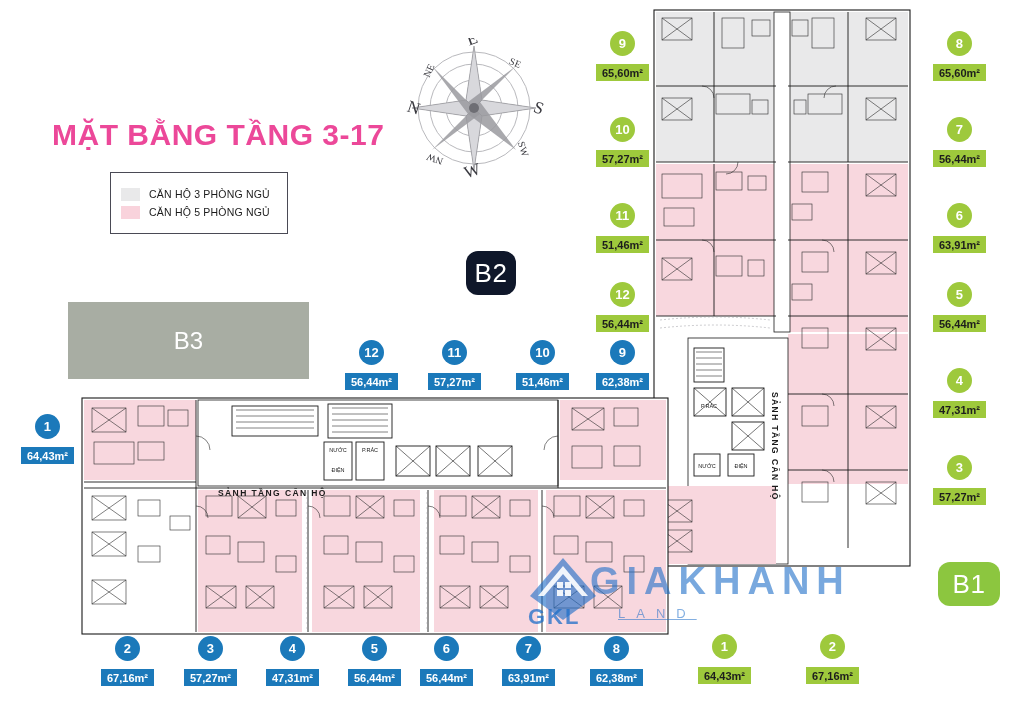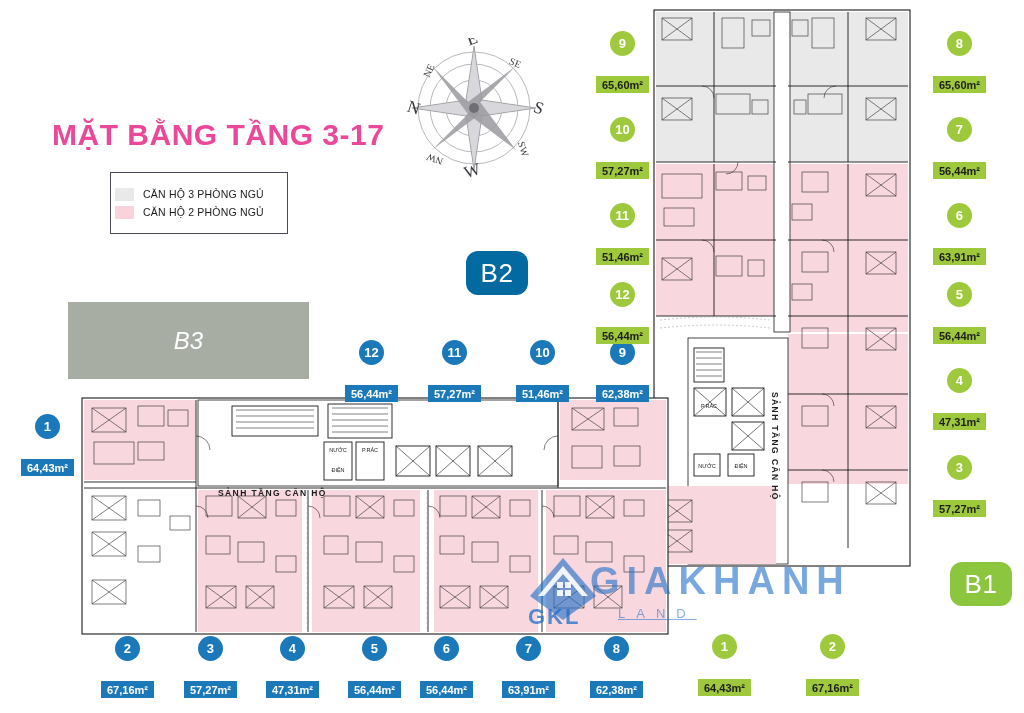--- a/index.html
+++ b/index.html
@@ -18,52 +18,52 @@
     position:absolute; left:52px; top:118px;
     font-size:30px; font-weight:bold; letter-spacing:.5px;
     color:#ec4899; white-space:nowrap;
   }
 
   
   .legend {
     position:absolute; left:110px; top:172px;
     width:178px; height:62px;
     border:1.5px solid #4a4a55; background:#fff;
-    padding:7px 4px;
+    padding:7px 10px;
     display:flex; flex-direction:column; justify-content:center; gap:5px;
   }
   .legend-row { display:flex; align-items:center; gap:9px; }
   .legend-swatch { width:19px; height:13px; flex:0 0 auto; }
   .legend-text { font-size:10.5px; color:#1b1b1b; letter-spacing:.2px; white-space:nowrap; }
 
   
   .block-tag {
     position:absolute; border-radius:12px;
     display:flex; align-items:center; justify-content:center;
     color:#fff; font-size:26px; letter-spacing:.5px;
   }
-  #block-b2 { left:466px; top:251px; width:62px; height:44px; background:#0369a1; }
-  #block-b1 { left:938px; top:562px; width:62px; height:44px; background:#8cc63f;margin-left:12px; }
+  #block-b2 { left:466px; top:251px; width:50px; height:44px; background:#0f172a; }
+  #block-b1 { left:938px; top:562px; width:62px; height:44px; background:#8cc63f; }
 
   .b3-plate {
     position:absolute; left:68px; top:302px; width:241px; height:77px;
     background:#a8ada3;
     display:flex; align-items:center; justify-content:center;
-    color:#ffffff; font-size:24px;font-style:italic;
+    color:#ffffff; font-size:24px;
   }
 
   
   .badge { position:absolute; display:flex; flex-direction:column; align-items:center; }
   .badge .circ {
     width:25px; height:25px; border-radius:50%;
     display:flex; align-items:center; justify-content:center;
     color:#fff; font-size:13px; font-weight:bold; line-height:1;
   }
   .badge .area {
-    margin-top:20px; padding:3px 6px 2px;
+    margin-top:8px; padding:3px 6px 2px;
     color:#fff; font-size:11px; font-weight:bold; line-height:1.1;
     white-space:nowrap;
   }
   .badge.blue .circ { background:#1b79ba; }
   .badge.blue .area { background:#1b79ba; }
   .badge.green .circ { background:#9ec93c; }
   .badge.green .area { background:#9ec93c; color:#1d1d1d; }
 
   
   .compass { position:absolute; left:404px; top:38px; width:140px; height:140px; }
@@ -108,21 +108,21 @@
 
   <div class="title">MẶT BẰNG TẦNG 3-17</div>
 
   <div class="legend">
     <div class="legend-row">
       <span class="legend-swatch" id="sw0" style="background: rgb(233, 233, 234);"></span>
       <span class="legend-text">CĂN HỘ 3 PHÒNG NGỦ</span>
     </div>
     <div class="legend-row">
       <span class="legend-swatch" id="sw1" style="background: rgb(249, 211, 220);"></span>
-      <span class="legend-text">CĂN HỘ 2 PHÒNG NGỦ</span>
+      <span class="legend-text">CĂN HỘ 5 PHÒNG NGỦ</span>
     </div>
   </div>
 
   <div class="compass">
     <svg viewBox="0 0 140 140" width="140" height="140">
       <g stroke="#b9b9bd" fill="none">
         <circle cx="70" cy="70" r="56"></circle>
         <circle cx="70" cy="70" r="44"></circle>
         <circle cx="70" cy="70" r="28"></circle>
       </g>

